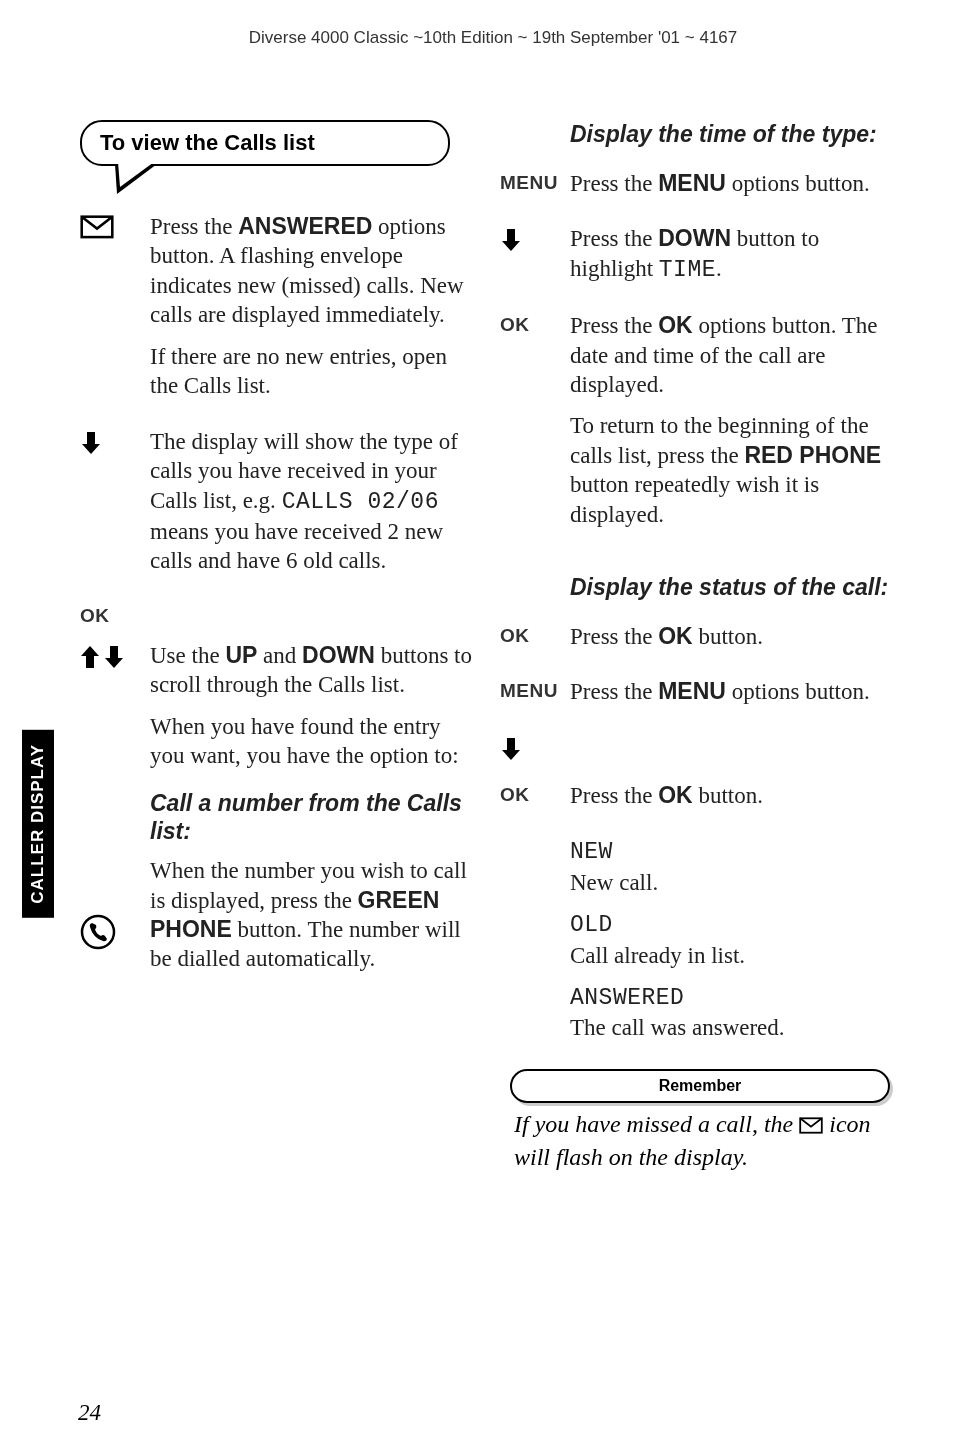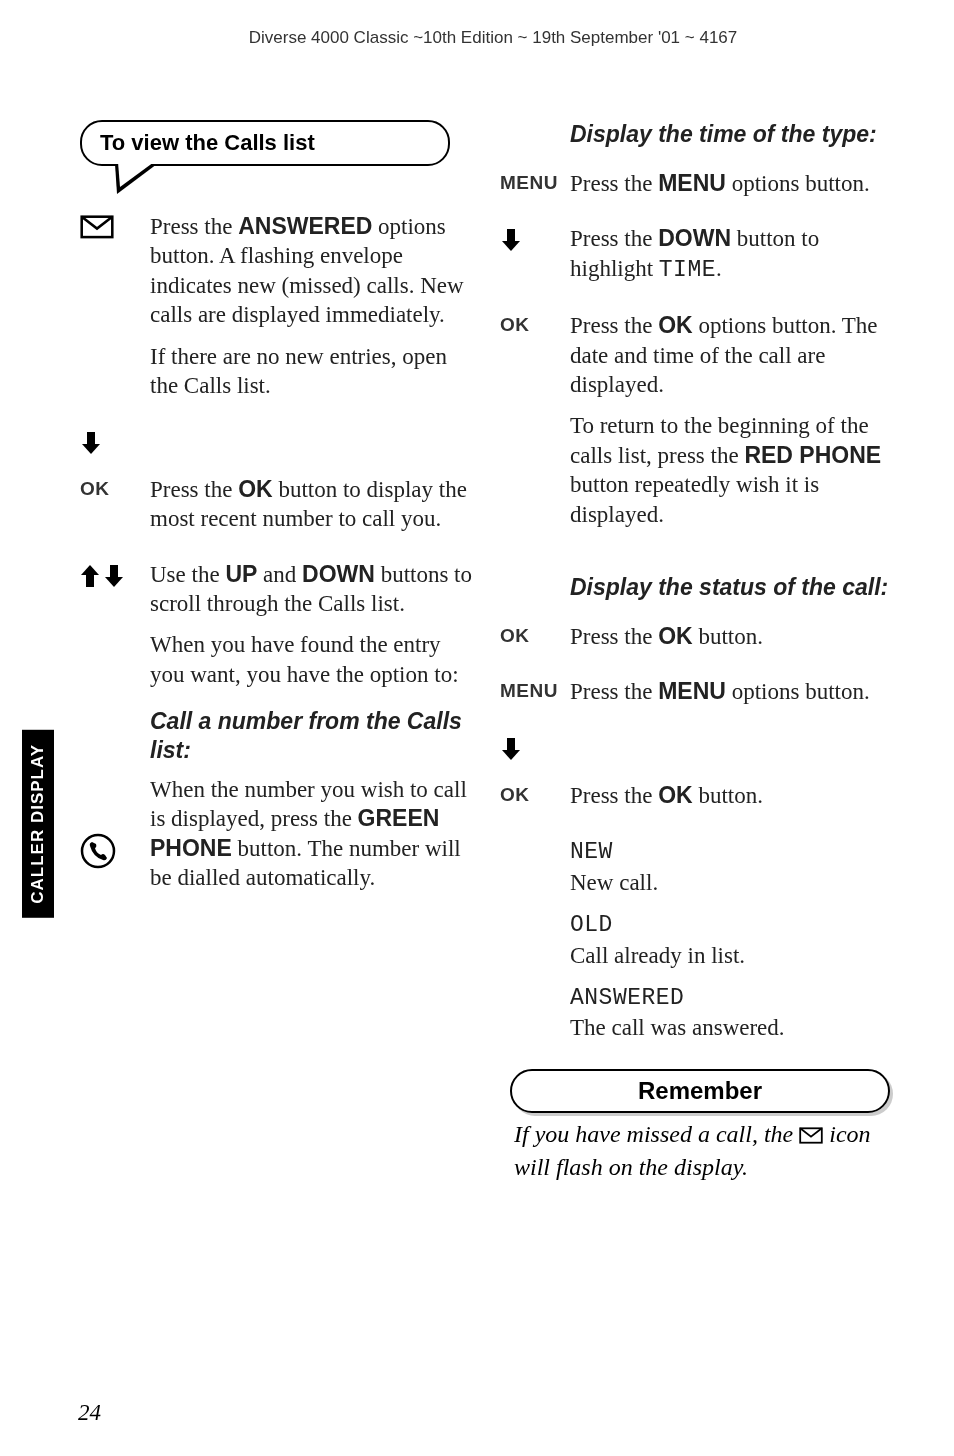--- a/index.html
+++ b/index.html
@@ -108,21 +108,21 @@
     font-size: 23px;
     margin: 18px 0 6px 0;
     line-height: 1.25;
   }
   .remember-box {
     border: 2.5px solid #000;
     border-radius: 22px;
     padding: 6px 18px;
     font-family: Arial, Helvetica, sans-serif;
     font-weight: bold;
-    font-size: 24px;
+    font-size: 16px;
     text-align: center;
     margin: 4px 10px 6px 10px;
     box-shadow: 3px 3px 0 #ccc;
   }
   .remember-note {
     font-style: italic;
     font-size: 24px;
     line-height: 1.3;
     margin: 0 14px;
   }
@@ -168,28 +168,26 @@
     </div>
 
     <div class="step">
       <div class="step-icon">
         <svg width="22" height="26" viewBox="0 0 22 26">
             <rect x="7" y="2" width="8" height="12" fill="#000"></rect>
             <path d="M2 14 L20 14 L11 24 Z" fill="#000"></path>
           </svg>
       </div>
       <div class="step-body">
+        <p><span>The display will show the type of calls you have received in your Calls list, e.g. </span><span class="mono">CALLS 02/06</span><span> means you have received 2 new calls and have 6 old calls.</span></p>
       </div>
     </div>
 
     <div class="step">
       <div class="step-icon">OK</div>
-      <div class="step-body">
-        <p><span>Press the </span><span class="sans-b">OK</span><span> button to display the most recent number to call you.</span></p>
-      </div>
     </div>
 
     <div class="step">
       <div class="step-icon">
         <svg width="44" height="26" viewBox="0 0 44 26">
           <rect x="6" y="12" width="8" height="12" fill="#000"></rect>
             <path d="M1 12 L19 12 L10 2 Z" fill="#000"></path>
           <rect x="30" y="2" width="8" height="12" fill="#000"></rect>
             <path d="M25 14 L43 14 L34 24 Z" fill="#000"></path>
         </svg>

